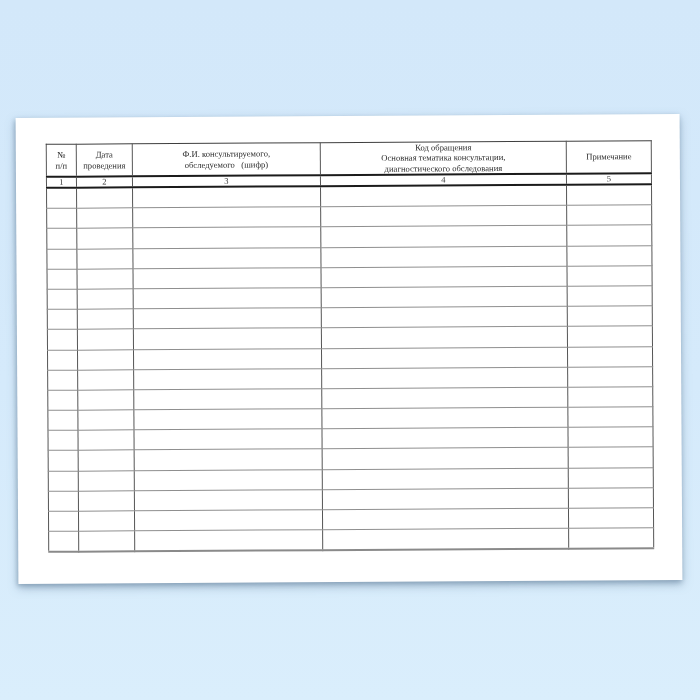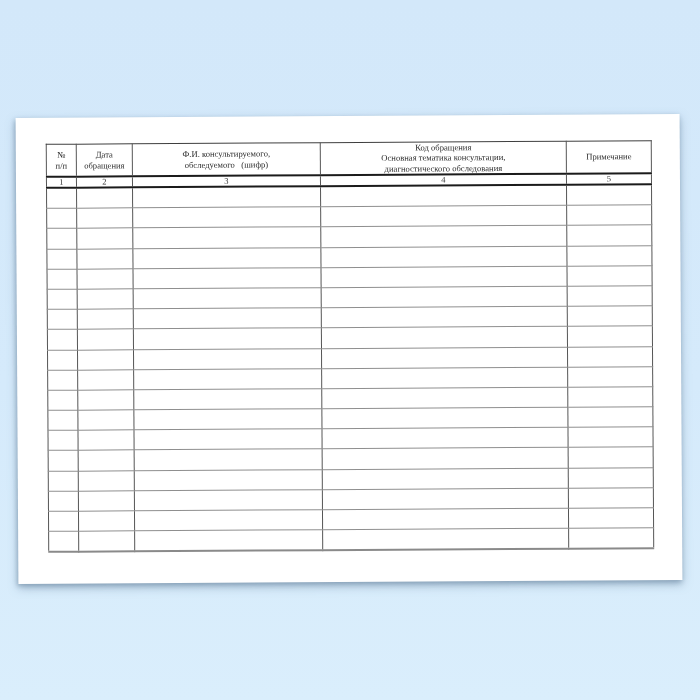--- a/index.html
+++ b/index.html
@@ -89,21 +89,21 @@
           <col class="c5">
       </colgroup>
       <thead>
         <tr class="header-row">
           <th>
             <span>№</span>
             <span>п/п</span>
           </th>
           <th>
             <span>Дата</span>
-            <span>обращения</span>
+            <span>проведения</span>
           </th>
           <th>
             <span>Ф.И. консультируемого,</span>
             <span>обследуемого&nbsp;&nbsp;&nbsp;(шифр)</span>
           </th>
           <th>
             <span>Код обращения</span>
             <span>Основная тематика консультации,</span>
             <span>диагностического обследования</span>
           </th>

